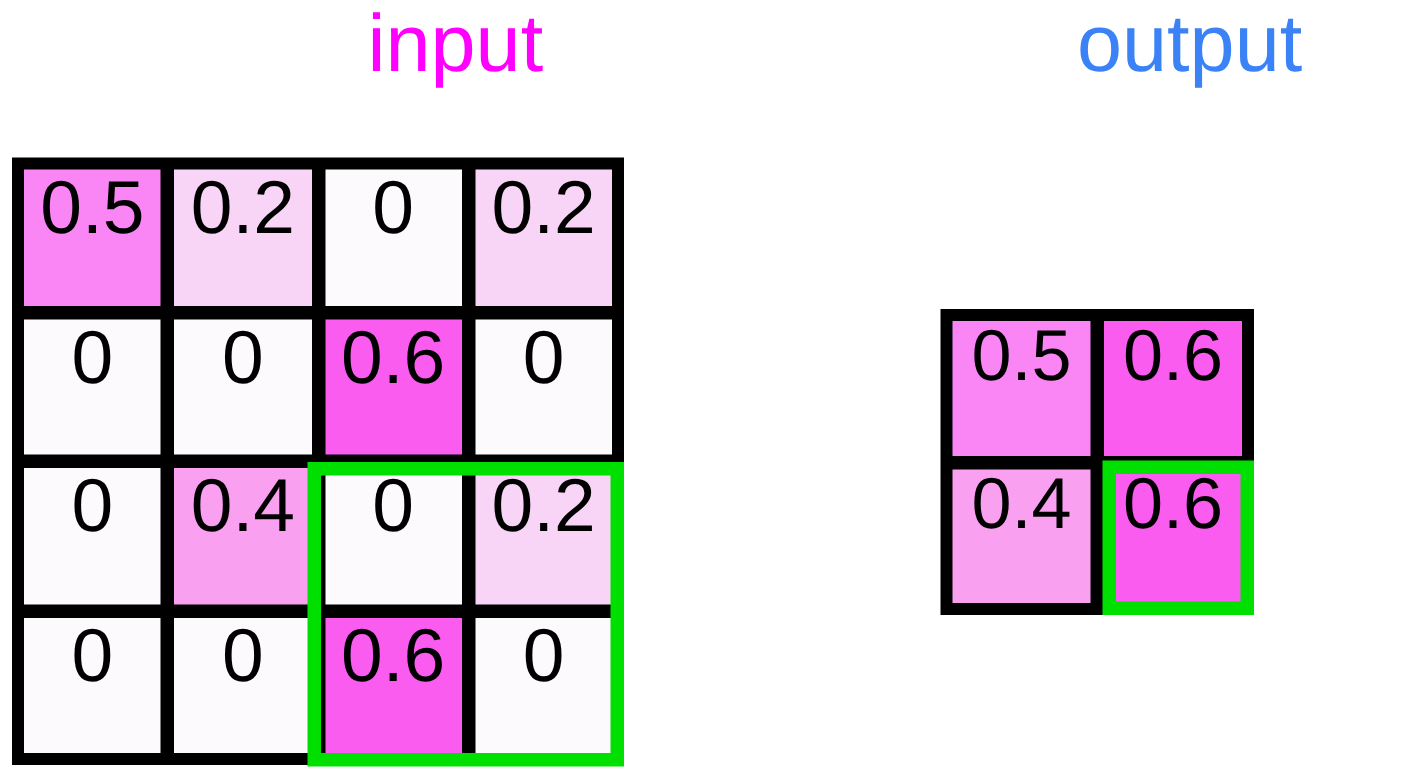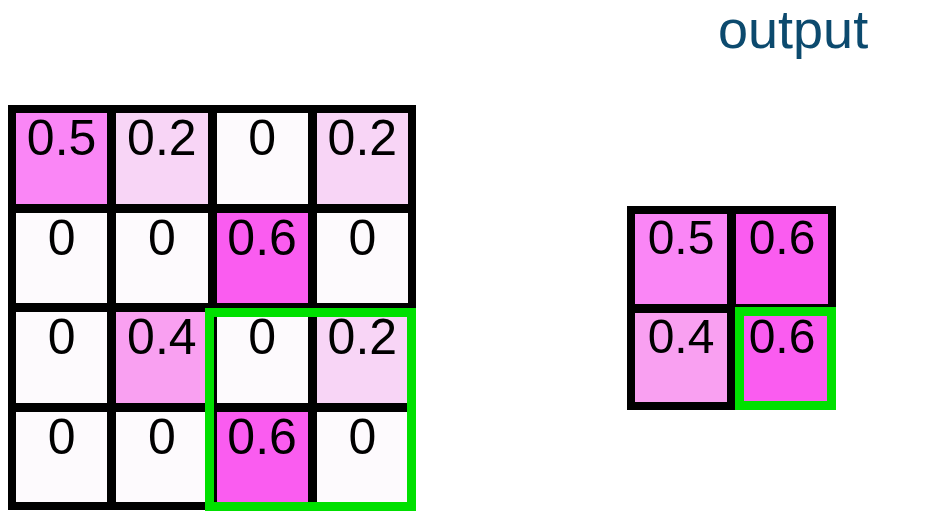--- a/index.html
+++ b/index.html
@@ -102,22 +102,23 @@
     top: 307px;
     width: 101px;
     height: 103px;
   }
 </style>
 </head>
 <body>
 
 <div id="canvas" style="background: rgb(255, 255, 255); width: 943px; height: 517px;">
 
+  <div id="label-input" class="panel-label" style="color: rgb(255, 0, 255);">input</div>
 
-  <div id="label-output" class="panel-label" style="color: #0c4a6e;">output</div>
+  <div id="label-output" class="panel-label" style="color: #3b82f6;">output</div>
 
   <div id="grid-input" class="grid" style="background: rgb(0, 0, 0);">
 
     <div class="cell" style="background: rgb(250, 134, 246);">
       <span class="cell-val">0.5</span>
     </div>
     <div class="cell" style="background: rgb(248, 213, 246);">
       <span class="cell-val">0.2</span>
     </div>
     <div class="cell" style="background: rgb(253, 250, 253);">

